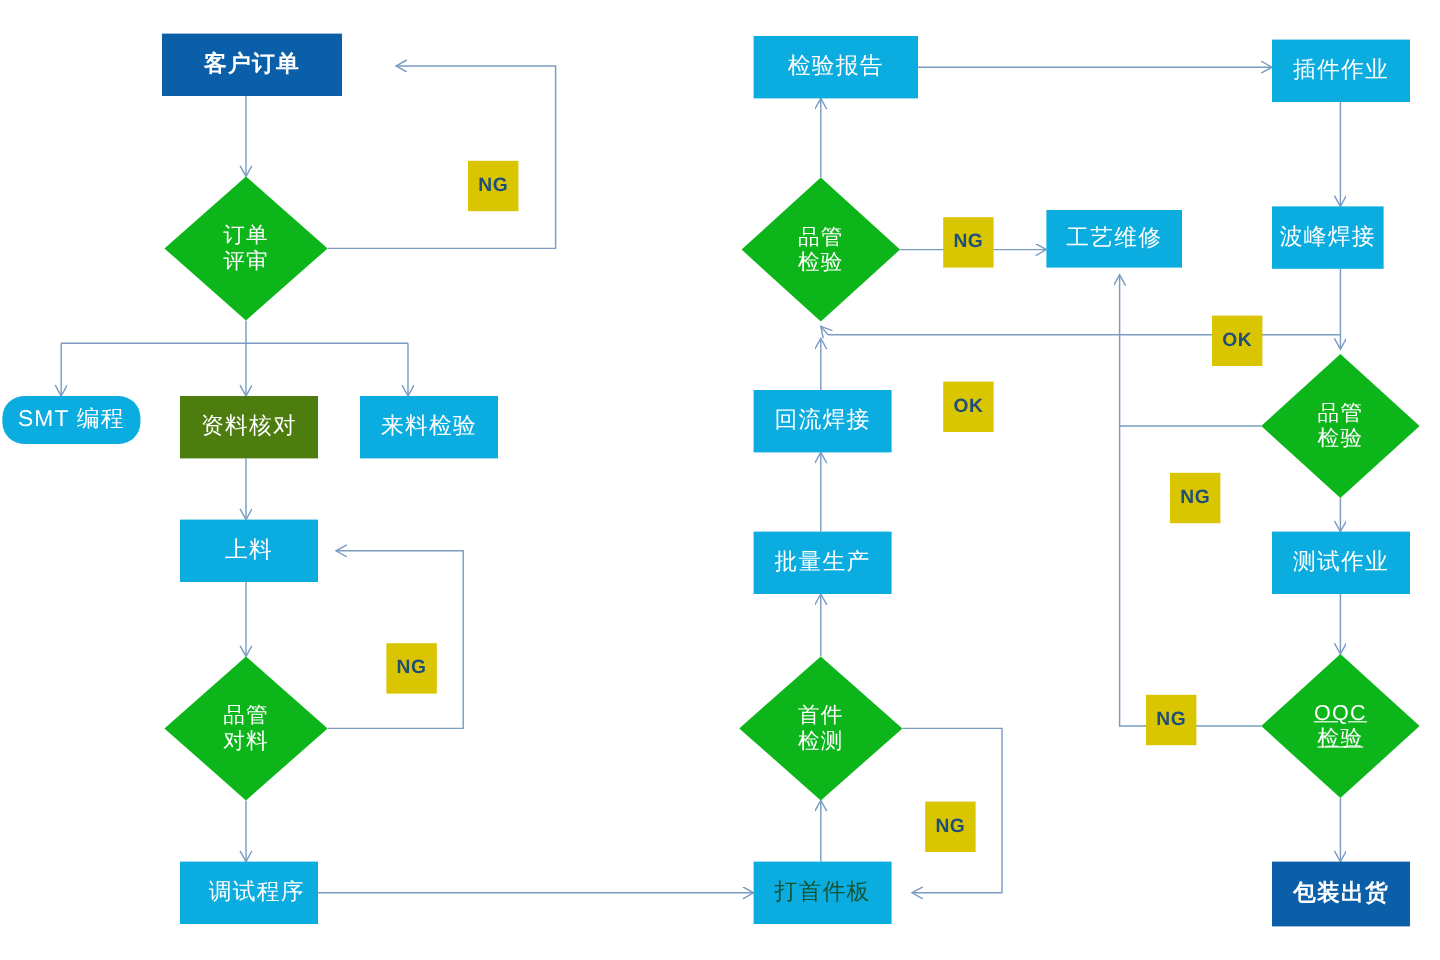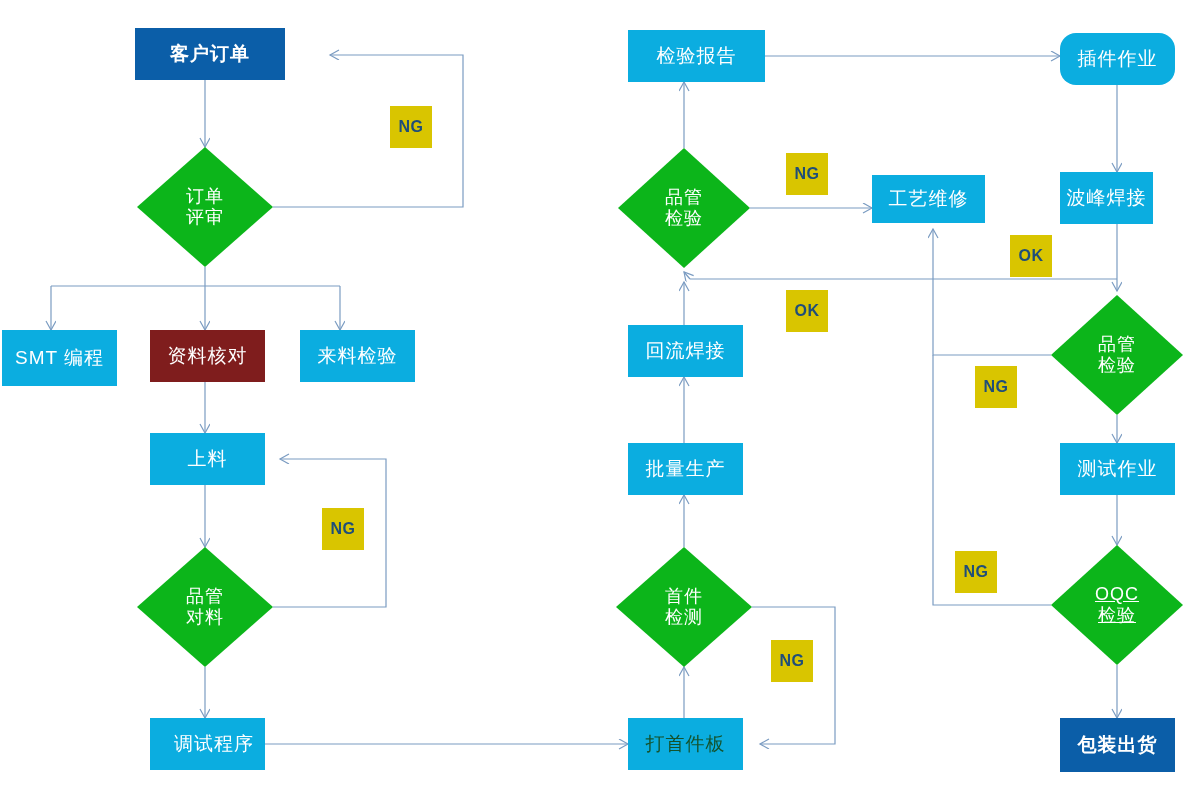--- a/index.html
+++ b/index.html
@@ -10,21 +10,21 @@
 
   .node{position:absolute;box-sizing:border-box;display:flex;align-items:center;
         justify-content:center;text-align:center;color:#ffffff;line-height:1.15;}
   .node.process{font-size:19px;letter-spacing:1px;}
   .node.terminal{font-size:19px;letter-spacing:1px;font-weight:bold;}
   .node.decision{background:transparent;}
   .diamond-shape{position:absolute;left:0;top:0;width:100%;height:100%;}
   .node.decision .label{position:relative;z-index:2;font-size:18px;letter-spacing:1px;}
 
   .badge{position:absolute;box-sizing:border-box;display:flex;align-items:center;
-         justify-content:center;font-size:16px;font-weight:bold;letter-spacing:0.5px;}
+         justify-content:center;font-size:16px;font-weight:bold;letter-spacing:0.5px;margin-top:28px;}
 </style>
 </head>
 <body>
 
 <div id="canvas">
 
   <svg class="edges" viewBox="0 0 1200 800" xmlns="http://www.w3.org/2000/svg">
     <defs>
       <marker id="ah" markerWidth="14" markerHeight="14" refX="11" refY="5" orient="auto" markerUnits="userSpaceOnUse">
         <path d="M2,0 L11,5 L2,10" fill="none" stroke="#7B9CC2" stroke-width="1.2"></path>
@@ -72,24 +72,24 @@
   <div id="nodes-layer">
       <div class="node terminal" style="left: 135px; top: 28px; width: 150px; height: 52px; background: rgb(11, 94, 168); color: rgb(255, 255, 255); justify-content: center;">
         <span class="label">客户订单</span>
       </div>
       <div class="node decision" style="left: 137px; top: 147px; width: 136px; height: 120px;">
         <svg class="diamond-shape" viewBox="0 0 136 120">
           <polygon points="68,0 136,60 68,120 0,60" fill="#0CB51A"></polygon>
         </svg>
         <span class="label" style="color: rgb(255, 255, 255);">订单<br>评审</span>
       </div>
-      <div class="node process" style="left: 2px; top: 330px; width: 115px; height: 56px; background: rgb(11, 173, 224); color: rgb(255, 255, 255);">
+      <div class="node process" style="left: 2px; top: 330px; width: 115px; height: 40px; background: rgb(11, 173, 224); color: rgb(255, 255, 255); border-radius: 18px;">
         <span class="label">SMT 编程</span>
       </div>
-      <div class="node process" style="left: 150px; top: 330px; width: 115px; height: 52px; background: #7f1d1d; color: rgb(255, 255, 255);">
+      <div class="node process" style="left: 150px; top: 330px; width: 115px; height: 52px; background: #4d7c0f; color: rgb(255, 255, 255);">
         <span class="label">资料核对</span>
       </div>
       <div class="node process" style="left: 300px; top: 330px; width: 115px; height: 52px; background: rgb(11, 173, 224); color: rgb(255, 255, 255);">
         <span class="label">来料检验</span>
       </div>
       <div class="node process" style="left: 150px; top: 433px; width: 115px; height: 52px; background: rgb(11, 173, 224); color: rgb(255, 255, 255);">
         <span class="label">上料</span>
       </div>
       <div class="node decision" style="left: 137px; top: 547px; width: 136px; height: 120px;">
         <svg class="diamond-shape" viewBox="0 0 136 120">
@@ -120,21 +120,21 @@
           <polygon points="66,0 132,60 66,120 0,60" fill="#0CB51A"></polygon>
         </svg>
         <span class="label" style="color: rgb(255, 255, 255);">品管<br>检验</span>
       </div>
       <div class="node process" style="left: 628px; top: 30px; width: 137px; height: 52px; background: rgb(11, 173, 224); color: rgb(255, 255, 255);">
         <span class="label">检验报告</span>
       </div>
       <div class="node process" style="left: 872px; top: 175px; width: 113px; height: 48px; background: rgb(11, 173, 224); color: rgb(255, 255, 255);">
         <span class="label">工艺维修</span>
       </div>
-      <div class="node process" style="left: 1060px; top: 33px; width: 115px; height: 52px; background: rgb(11, 173, 224); color: rgb(255, 255, 255); border-radius: 16px;">
+      <div class="node process" style="left: 1060px; top: 33px; width: 115px; height: 52px; background: rgb(11, 173, 224); color: rgb(255, 255, 255);">
         <span class="label">插件作业</span>
       </div>
       <div class="node process" style="left: 1060px; top: 172px; width: 93px; height: 52px; background: rgb(11, 173, 224); color: rgb(255, 255, 255);">
         <span class="label">波峰焊接</span>
       </div>
       <div class="node decision" style="left: 1051px; top: 295px; width: 132px; height: 120px;">
         <svg class="diamond-shape" viewBox="0 0 132 120">
           <polygon points="66,0 132,60 66,120 0,60" fill="#0CB51A"></polygon>
         </svg>
         <span class="label" style="color: rgb(255, 255, 255);">品管<br>检验</span>

